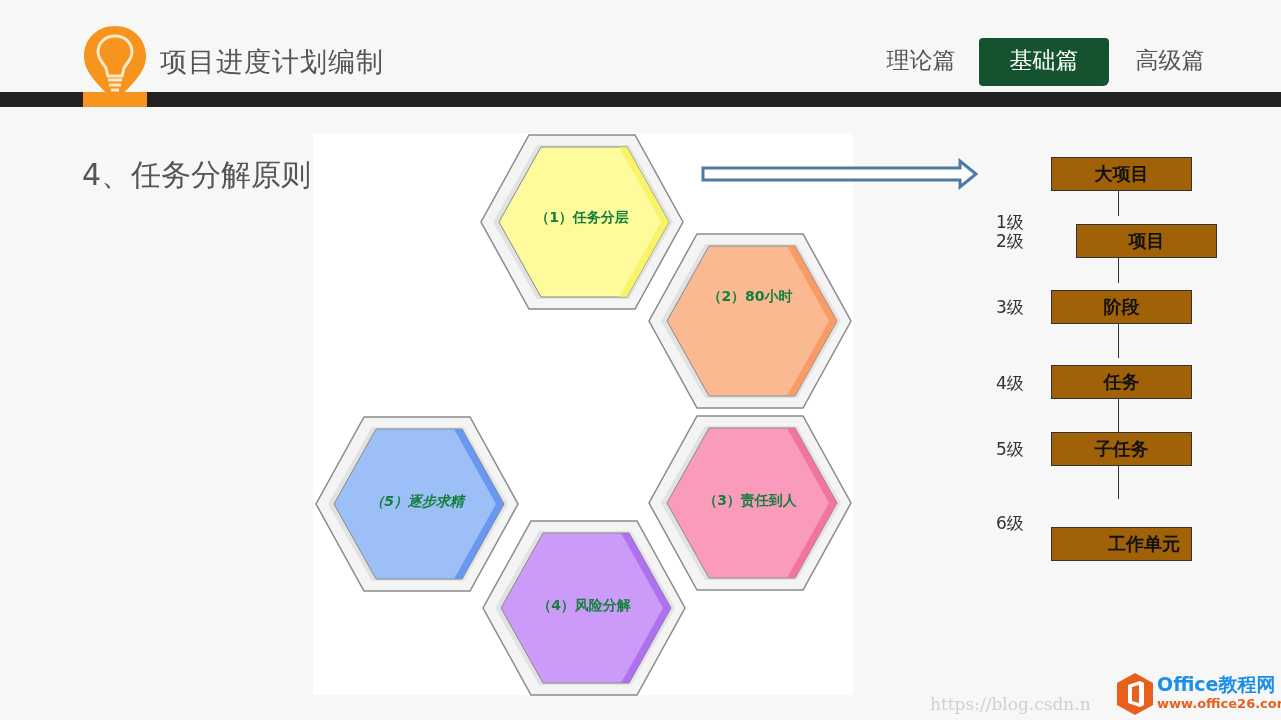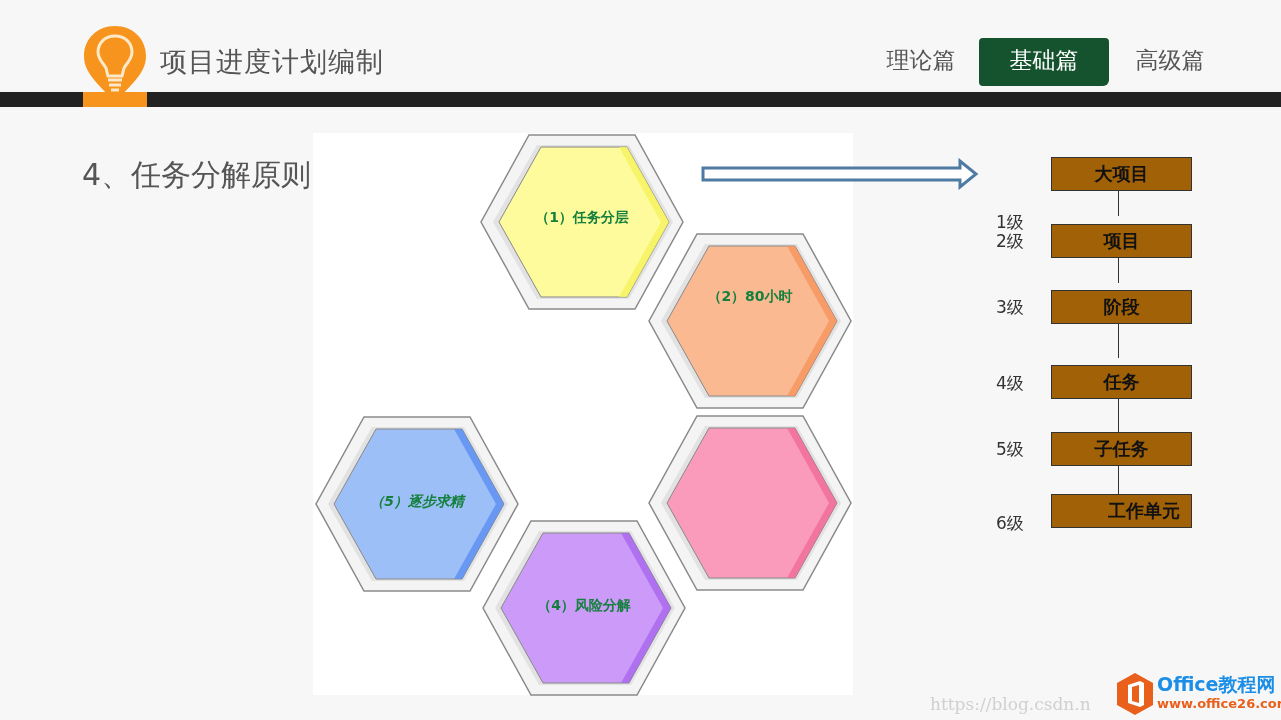--- a/index.html
+++ b/index.html
@@ -72,20 +72,21 @@
     <div class="label" style="top:56px;">（2）80小时</div>
   </div>
 
   <div class="hex" style="left:334px;top:281px;width:206px;height:178px;">
     <svg width="206" height="178" viewBox="0 0 206 178">
       <polygon points="50,2 156,2 204,89 156,176 50,176 2,89" fill="#f4f4f4" stroke="#8a8a8a" stroke-width="1.5"></polygon>
       <polygon points="58,12 150,12 194,89 150,166 58,166 14,89" fill="#e2e2e2"></polygon>
       <polygon points="62,14 148,14 190,89 148,164 62,164 20,89" fill="#fb9bbb" stroke="#888" stroke-width="1"></polygon>
       <polygon points="140,14 148,14 190,89 148,164 140,164 182,89" fill="#f06b98" opacity="0.8"></polygon>
     </svg>
+    <div class="label" style="top:78px;">（3）责任到人</div>
   </div>
 
   <div class="hex" style="left:168px;top:386px;width:206px;height:178px;">
     <svg width="206" height="178" viewBox="0 0 206 178">
       <polygon points="50,2 156,2 204,89 156,176 50,176 2,89" fill="#f4f4f4" stroke="#8a8a8a" stroke-width="1.5"></polygon>
       <polygon points="58,12 150,12 194,89 150,166 58,166 14,89" fill="#e2e2e2"></polygon>
       <polygon points="62,14 148,14 190,89 148,164 62,164 20,89" fill="#cc9bf9" stroke="#888" stroke-width="1"></polygon>
       <polygon points="140,14 148,14 190,89 148,164 140,164 182,89" fill="#a866ee" opacity="0.8"></polygon>
     </svg>
     <div class="label" style="top:78px;">（4）风险分解</div>
@@ -106,37 +107,37 @@
 <svg class="arrow" width="280" height="32" viewBox="0 0 280 32">
   <polygon points="3,10 260,10 260,3 276,16 260,29 260,22 3,22" fill="#fff" stroke="#4f7aa3" stroke-width="3"></polygon>
 </svg>
 
 <div class="levels">
   <div class="lvl-label" style="top:13px;margin-top:48px;">1级</div>
   <div class="lvl-box" style="top:7px;">大项目</div>
   <div class="lvl-line" style="top:41px;height:25px;"></div>
 
   <div class="lvl-label" style="top:80px;">2级</div>
-  <div class="lvl-box" style="top:74px;">项目</div>
+  <div class="lvl-box" style="top:74px;margin-left:25px;">项目</div>
   <div class="lvl-line" style="top:108px;height:25px;"></div>
 
   <div class="lvl-label" style="top:146px;">3级</div>
   <div class="lvl-box" style="top:140px;">阶段</div>
   <div class="lvl-line" style="top:174px;height:34px;"></div>
 
   <div class="lvl-label" style="top:222px;">4级</div>
   <div class="lvl-box" style="top:215px;">任务</div>
   <div class="lvl-line" style="top:249px;height:33px;"></div>
 
   <div class="lvl-label" style="top:288px;">5级</div>
   <div class="lvl-box" style="top:282px;">子任务</div>
   <div class="lvl-line" style="top:316px;height:33px;"></div>
 
   <div class="lvl-label" style="top:362px;">6级</div>
-  <div class="lvl-box" style="top:344px;padding-left:45px;">工作单元</div>
+  <div class="lvl-box" style="top:377px;padding-left:45px;">工作单元</div>
 </div>
 
 <div class="watermark-url">https://blog.csdn.n</div>
 <div class="brand">
   <svg width="40" height="44" viewBox="0 0 40 44" style="position:absolute;left:2px;top:4px;">
     <polygon points="20,1 38,11 38,33 20,43 2,33 2,11" fill="#e8601c"></polygon>
     <path d="M13 13 L25 9 L29 11 L29 33 L25 35 L13 31 Z M17 15 L17 29 L24 31 L24 13 Z" fill="#fff"></path>
   </svg>
   <div class="brand-name">Office教程网</div>
   <div class="brand-url">www.office26.com</div>

